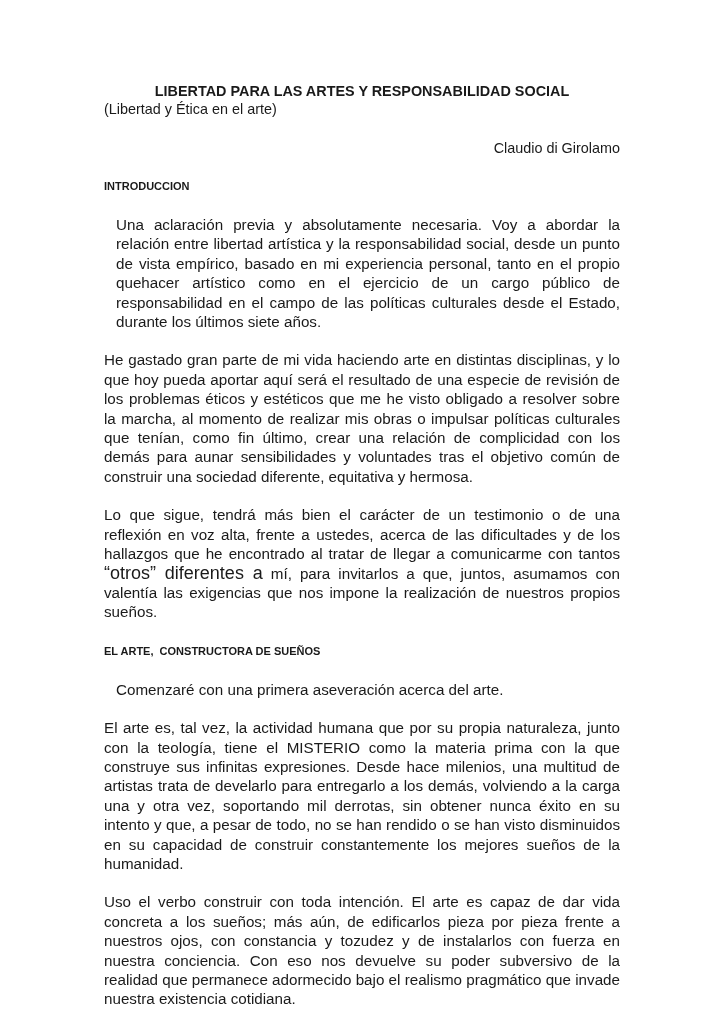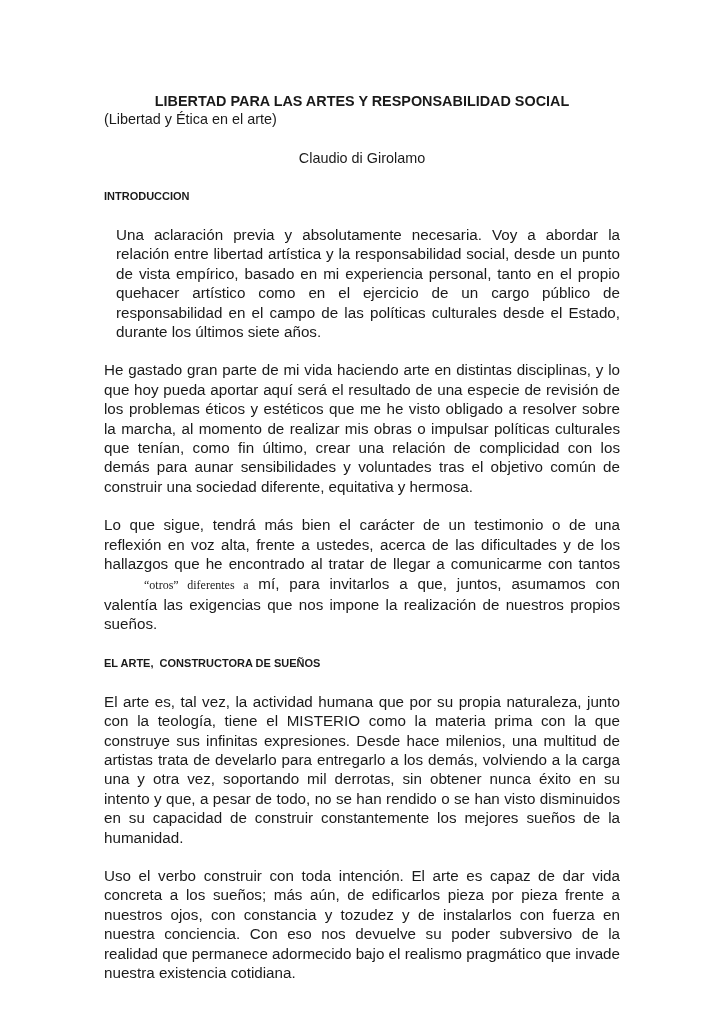--- a/index.html
+++ b/index.html
@@ -11,61 +11,60 @@
       width: 724px;
       height: 1024px;
       position: relative;
       overflow: hidden;
       font-family: "Liberation Sans", sans-serif;
       color: #1a1a1a;
     }
     .page {
       position: absolute;
       left: 104px;
-      top: 92px;
+      top: 82px;
       width: 516px;
       font-size: 15.2px;
       line-height: 19.4px;
     }
     .title {
       text-align: center;
       font-weight: bold;
       font-size: 14.4px;
       line-height: 18px;
       margin: 0;
     }
     .subtitle {
       text-align: left;
       font-size: 14.4px;
       line-height: 18px;
       margin: 0;
     }
     .author {
-      text-align: center;
+      text-align: right;
       font-size: 14.4px;
       line-height: 18px;
       margin: 21px 0 0 0;
     }
     h2 {
       font-size: 11px;
       font-weight: bold;
       margin: 20px 0 0 0;
       line-height: 19px;
     }
     p {
       margin: 0;
       text-align: justify;
     }
     .gap-after-h { margin-top: 19px; margin-left: 12px; }
     .gap { margin-top: 19px; }
     b { font-weight: normal; }
     .alt-font {
-      font-family: Liberation Serif, serif;
-      font-size: 12px;
-      margin-left: 40px;
+      font-family: Liberation Sans, sans-serif;
+      font-size: 18px;
     }
   </style>
 </head>
 <body>
 
 <div class="page">
   <p class="title">LIBERTAD PARA LAS ARTES Y RESPONSABILIDAD SOCIAL</p>
   <p class="subtitle">(Libertad y Ética en el arte)</p>
   <p class="author">Claudio di Girolamo</p>
 
@@ -75,19 +74,20 @@
     <p class="gap-after-h">Una aclaración previa y absolutamente necesaria. Voy a abordar la relación entre libertad artística y la responsabilidad social, desde un punto de vista empírico, basado en mi experiencia personal, tanto en el propio quehacer artístico como en el ejercicio de un cargo público de responsabilidad en el campo de las políticas culturales desde el Estado, durante los últimos siete años.</p>
 
     <p class="gap"><span>He gastado gran parte de mi vida </span><b>haciendo</b><span> arte en distintas disciplinas, y lo que hoy pueda aportar aquí será el resultado de una especie de revisión de los problemas éticos y estéticos que me he visto obligado a resolver sobre la marcha, al momento de realizar mis obras o impulsar políticas culturales que tenían, como fin último, crear una relación de complicidad con los demás para aunar sensibilidades y voluntades tras el objetivo común de construir una sociedad diferente, equitativa y hermosa.</span></p>
 
     <p class="gap"><span>Lo que sigue, tendrá más bien el carácter de un testimonio o de una reflexión en voz alta, frente a ustedes, acerca de las dificultades y de los hallazgos que he encontrado al tratar de llegar a comunicarme con tantos </span><span class="alt-font">“otros” diferentes a</span><span> mí, para invitarlos a que, juntos,  asumamos con valentía las exigencias que nos impone la realización de nuestros propios sueños.</span></p>
   </section>
 
   <section>
     <h2 style="white-space: pre;">EL ARTE,  CONSTRUCTORA DE SUEÑOS</h2>
 
+    <p class="gap-after-h">Comenzaré con una primera aseveración acerca del arte.</p>
 
     <p class="gap">El arte es, tal vez, la actividad humana que por su propia naturaleza, junto con la teología, tiene el MISTERIO como la materia prima con la que construye sus infinitas expresiones. Desde hace milenios, una multitud de artistas trata de develarlo para entregarlo a los demás, volviendo a la carga una y otra vez, soportando mil derrotas, sin obtener nunca éxito en su intento y que, a pesar de todo, no se han rendido o se han visto disminuidos en su capacidad de construir constantemente los mejores sueños de la humanidad.</p>
 
     <p class="gap"><span>Uso el verbo </span><b>construir</b><span> con toda intención. El arte es capaz de dar vida concreta a los sueños; más aún, de edificarlos pieza por pieza frente a nuestros ojos, con constancia y tozudez y de instalarlos con fuerza en nuestra conciencia. Con eso nos devuelve su poder subversivo de la realidad que permanece adormecido bajo el realismo pragmático que invade nuestra existencia cotidiana.</span></p>
 
   </section>
 </div>
 
 </body></html>

